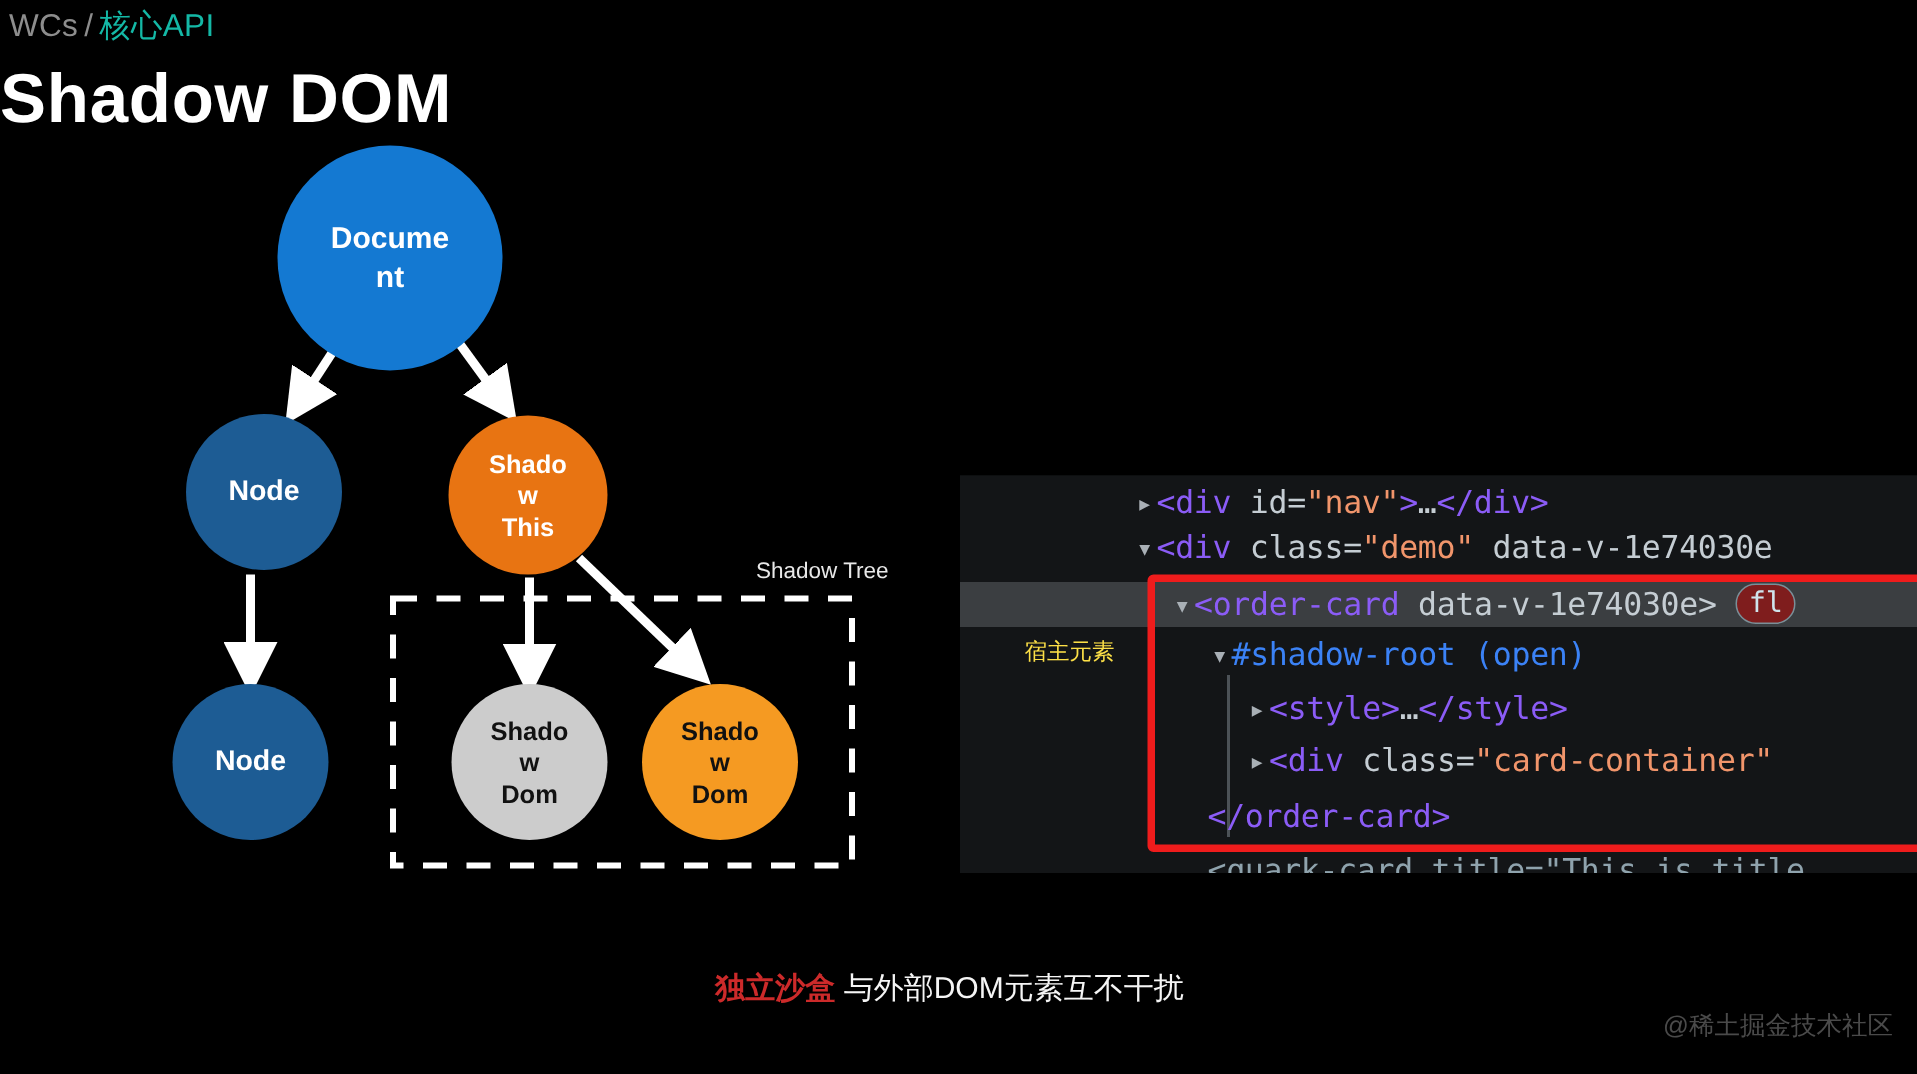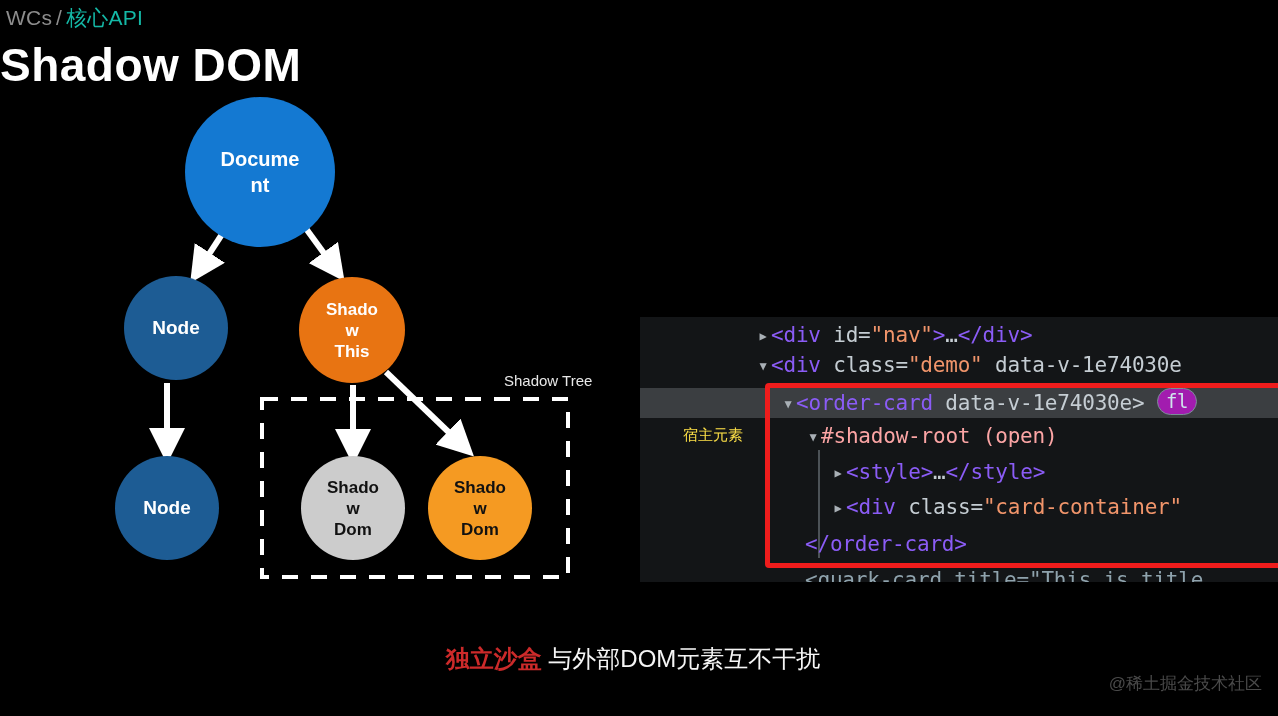--- a/index.html
+++ b/index.html
@@ -143,21 +143,21 @@
     display: inline-block;
     width: 16px;
     color: #a9b0b6;
     font-size: 12px;
     text-align: center;
     vertical-align: 2px;
   }
   .tag   { color: #8b5cf6; }
   .attr  { color: #c5cdd3; }
   .val   { color: #f1956b; }
-  .shadow-root-txt { color: #fca5a5; }
+  .shadow-root-txt { color: #3b82f6; }
   .ellip { color: #c5cdd3; }
   .cl1 { left: 115px; top: 3px; }
   .cl2 { left: 115px; top: 33px; }
   .cl3 { left: 140px; top: 71px; }
   .cl4 { left: 165px; top: 104px; }
   .cl5 { left: 190px; top: 140px; }
   .cl6 { left: 190px; top: 175px; }
   .cl7 { left: 165px; top: 212px; }
   .cl8 { left: 165px; top: 248px; color: #8fa3ad; }
 
@@ -170,21 +170,21 @@
 
   .flex-badge {
     display: inline-block;
     border: 1px solid #7a8f98;
     border-radius: 14px;
     padding: 0 8px;
     color: #cfe4ec;
     font-size: 19px;
     line-height: 25px;
     vertical-align: 2px;
-    background: #a21caf;
+    background: #7f1d1d;
   }
 
   #red-box {
     position: absolute;
     left: 765px;
     top: 383px;
     width: 520px;
     height: 185px;
     border: 5px solid #ef1c1c;
     border-radius: 4px;
@@ -201,21 +201,21 @@
     white-space: nowrap;
   }
 
   
   #caption {
     position: absolute;
     left: 0;
     top: 641px;
     width: 1266px;
     text-align: center;
-    font-size: 24px;
+    font-size: 20px;
     line-height: 36px;
     white-space: nowrap;
   }
   #caption .cap-red { color: #cc2a2a; font-weight: 600; }
   #caption .cap-white { color: #f5f5f5; }
 
   
   #watermark {
     position: absolute;
     right: 16px;

